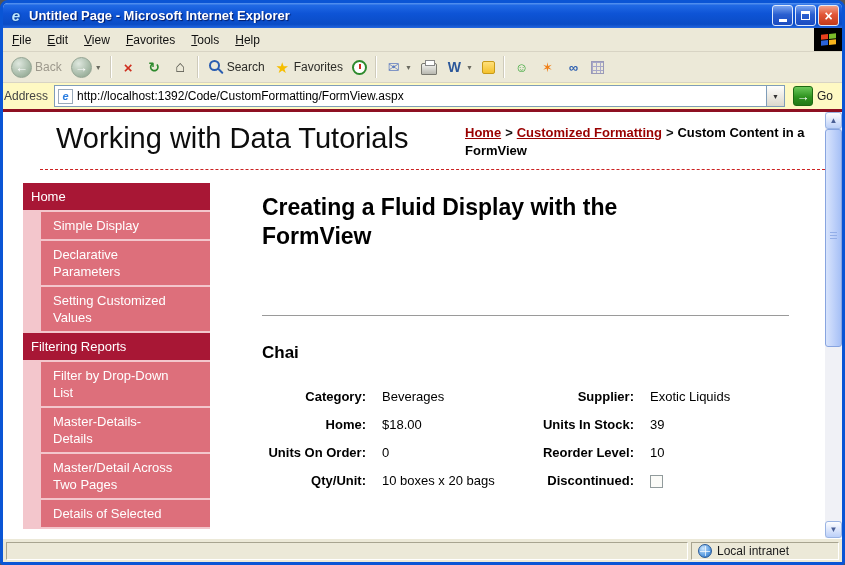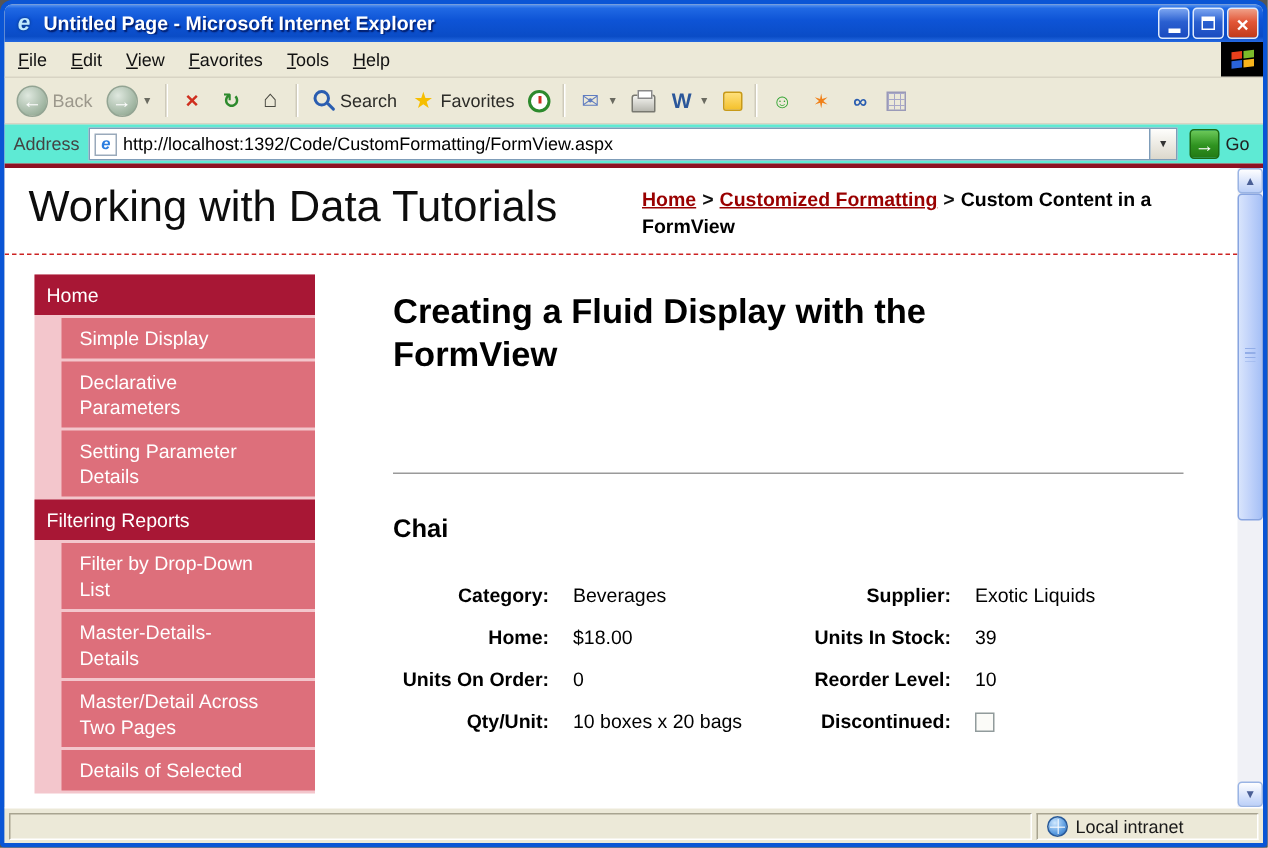--- a/index.html
+++ b/index.html
@@ -70,39 +70,39 @@
   .clock::after { content:""; position:absolute; left:5px; top:2px; width:2px; height:5px; background:#cf2f1f; }
   .printer { width:16px; height:12px; background:linear-gradient(#f4f4f0,#b8b8b0);
     border:1px solid #787870; border-radius:2px 2px 1px 1px; position:relative; margin-top:3px; }
   .printer::before { content:""; position:absolute; top:-4px; left:3px; width:8px; height:4px; background:#fff; border:1px solid #888; }
   .note { width:13px; height:13px; background:linear-gradient(#ffe07a,#f4c12c); border:1px solid #c89a18; border-radius:2px; }
   .gridico { width:13px; height:13px; border:1px solid #9a9ab8;
     background-image:linear-gradient(#a8a8c8 1px,transparent 1px),linear-gradient(90deg,#a8a8c8 1px,transparent 1px);
     background-size:4px 4px; }
 
   
-  .addressbar { height:26px; flex:none; display:flex; align-items:center; background:#5eead4; padding:0 3px 0 6px; gap:6px;justify-content:flex-end; }
+  .addressbar { height:26px; flex:none; display:flex; align-items:center; background:#fef9c3; padding:0 3px 0 1px; gap:6px;justify-content:flex-end; }
   .addr-label { font-size:12px; color:#444; }
   .addr-field { flex:1; height:22px; background:#fff; border:1px solid #7f9db9; display:flex; align-items:center; padding-left:3px; }
   .favicon { width:15px; height:15px; display:flex; align-items:center; justify-content:center; border:1px solid #9aaabb; background:#fff; }
   .fav-e { color:#2a7de0; font-size:11px; font-weight:bold; font-style:italic; line-height:1; }
   .addr-input { flex:1; border:none; outline:none; font-family:inherit; font-size:12px; padding:0 4px; color:#000; background:transparent; }
   .addr-dd { width:18px; height:20px; display:flex; align-items:center; justify-content:center; font-size:7px; color:#333;
     background:linear-gradient(#fefefc,#dcd8cc); border-left:1px solid #7f9db9; }
   .go-btn { display:flex; align-items:center; gap:4px; padding:0 6px 0 2px; cursor:default; }
   .go-ico { width:20px; height:20px; border-radius:3px; border:1px solid #1d6a12;
     background:linear-gradient(#6cc95a,#2f9320 55%,#237a16); color:#fff; font-weight:bold; font-size:13px;
     display:flex; align-items:center; justify-content:center; }
   .go-label { font-size:12px; color:#222; }
 
   .top-rule { height:3px; background:#8e1022; flex:none; }
 
   
   .content { flex:1; background:#fff; position:relative; overflow:hidden; padding-right:17px; }
-  .page-header { position:relative; height:58px; border-bottom:1px dashed #cc2222; }
+  .page-header { position:relative; height:58px; border-bottom:1px dashed #cc2222;margin-left:37px; }
   .site-title { position:absolute; left:16px; top:10px; font-size:29px; color:#0d0d0d; white-space:nowrap; }
   .breadcrumb { position:absolute; left:425px; top:12px; width:352px; font-size:13px; font-weight:bold; line-height:1.4; color:#111; }
   .crumb-link { color:#990000; text-decoration:underline; cursor:pointer; }
   .crumb-sep { margin:0 4px; }
   .crumb-current { color:#000; }
 
   .page-body { display:flex; height:calc(100% - 58px); overflow:hidden; }
 
   .sidebar { flex:none; width:187px; margin:13px 0 0 20px; background:#f3c6cc; align-self:flex-start; }
   .nav-item { color:#fff; font-size:13px; line-height:17px; margin-bottom:2px; cursor:pointer; }
@@ -265,21 +265,21 @@
         <a class="crumb-link">Home</a><span class="crumb-sep">&gt;</span><a class="crumb-link">Customized Formatting</a><span class="crumb-sep">&gt;</span><span class="crumb-current">Custom Content in a FormView</span>
       </div>
     </div>
 
     <div class="page-body">
 
       <div class="sidebar">
         <div class="nav-item lvl0">Home</div>
         <div class="nav-item lvl1">Simple Display</div>
         <div class="nav-item lvl1">Declarative Parameters</div>
-        <div class="nav-item lvl1">Setting Parameter Details</div>
+        <div class="nav-item lvl1">Setting Customized Values</div>
         <div class="nav-item lvl0">Filtering Reports</div>
         <div class="nav-item lvl1">Filter by Drop-Down List</div>
         <div class="nav-item lvl1">Master-Details-Details</div>
         <div class="nav-item lvl1">Master/Detail Across Two Pages</div>
         <div class="nav-item lvl1">Details of Selected</div>
       </div>
 
       <div class="main">
         <div class="article-title">Creating a Fluid Display with the FormView</div>
         <div class="rule"></div>

